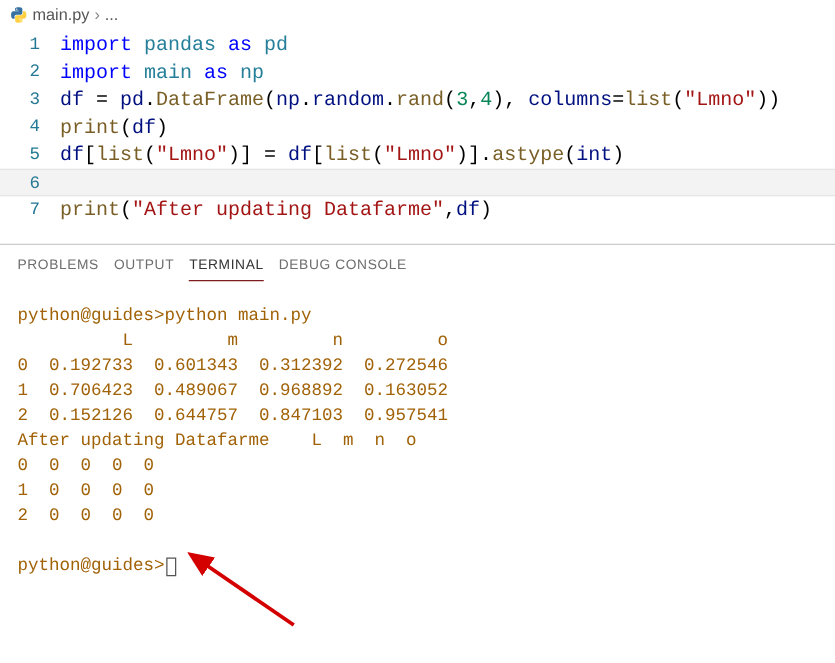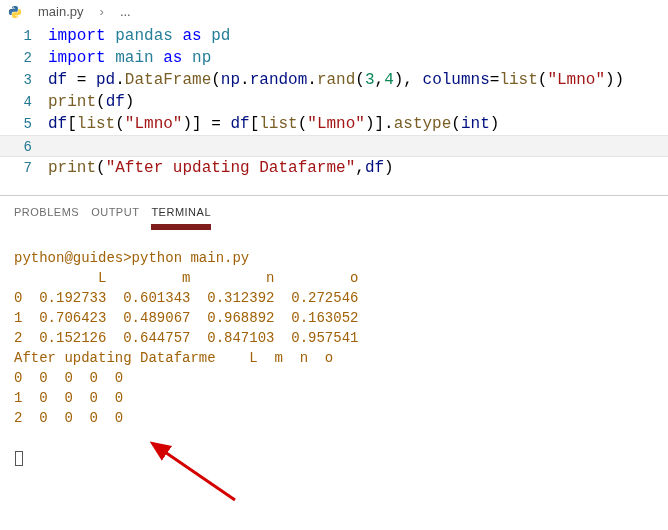--- a/index.html
+++ b/index.html
@@ -9,21 +9,21 @@
     background: #ffffff;
     color: #333333;
     width: 668px;
     height: 530px;
     overflow: hidden;
     position: relative;
   }
   .breadcrumb {
     display: flex;
     align-items: center;
-    gap: 16px;
+    gap: 4px;
     padding: 4px 8px;
     font-family: -apple-system, "Segoe UI", sans-serif;
     font-size: 13px;
     color: #555555;
   }
   .breadcrumb .icon { display: inline-flex; align-items: center; }
   .breadcrumb .sep { color: #888; }
   .editor {
     padding: 2px 0 10px 0;
   }
@@ -73,21 +73,21 @@
     font-size: 11px;
     letter-spacing: 0.5px;
     color: #6e6e6e;
   }
   .panel-tab {
     padding-bottom: 6px;
     cursor: pointer;
   }
   .panel-tab.active {
     color: #333333;
-    border-bottom: 6px solid #7f1d1d;
+    border-bottom: 1px solid #7f1d1d;
   }
   .terminal {
     padding: 18px 14px 14px 14px;
     font-family: Consolas, "Courier New", monospace;
     font-size: 14px;
     line-height: 20px;
     color: #a16207;
     white-space: pre;
   }
   .term-cursor {
@@ -129,33 +129,34 @@
     <div class="code-line cursor-line"><div class="gutter">6</div><div class="code"></div></div>
     <div class="code-line"><div class="gutter">7</div><div class="code"><span class="fn">print</span><span class="paren">(</span><span class="str">"After updating Datafarme"</span><span class="op">,</span><span class="var">df</span><span class="paren">)</span></div></div>
   </div>
 
 <div class="divider"></div>
 
 <div class="panel-tabs">
   <div class="panel-tab">PROBLEMS</div>
   <div class="panel-tab">OUTPUT</div>
   <div class="panel-tab active">TERMINAL</div>
+  <div class="panel-tab">DEBUG CONSOLE</div>
 </div>
 
 <div class="terminal" id="terminal">python@guides&gt;python main.py
           L         m         n         o
 0  0.192733  0.601343  0.312392  0.272546
 1  0.706423  0.489067  0.968892  0.163052
 2  0.152126  0.644757  0.847103  0.957541
 After updating Datafarme    L  m  n  o
 0  0  0  0  0
 1  0  0  0  0
 2  0  0  0  0
 
-<div><span class="term-cursor"></span></div></div>
+<div><span>python@guides&gt;</span><span class="term-cursor"></span></div></div>
 
 <svg class="arrow" width="100" height="70">
   <defs>
     <marker id="ah" markerWidth="8" markerHeight="8" refX="2" refY="3" orient="auto">
       <polygon points="0 0, 7 3, 0 6" fill="#d40000"></polygon>
     </marker>
   </defs>
   <line x1="85" y1="60" x2="12" y2="10" stroke="#d40000" stroke-width="3" marker-end="url(#ah)"></line>
 </svg>
 

